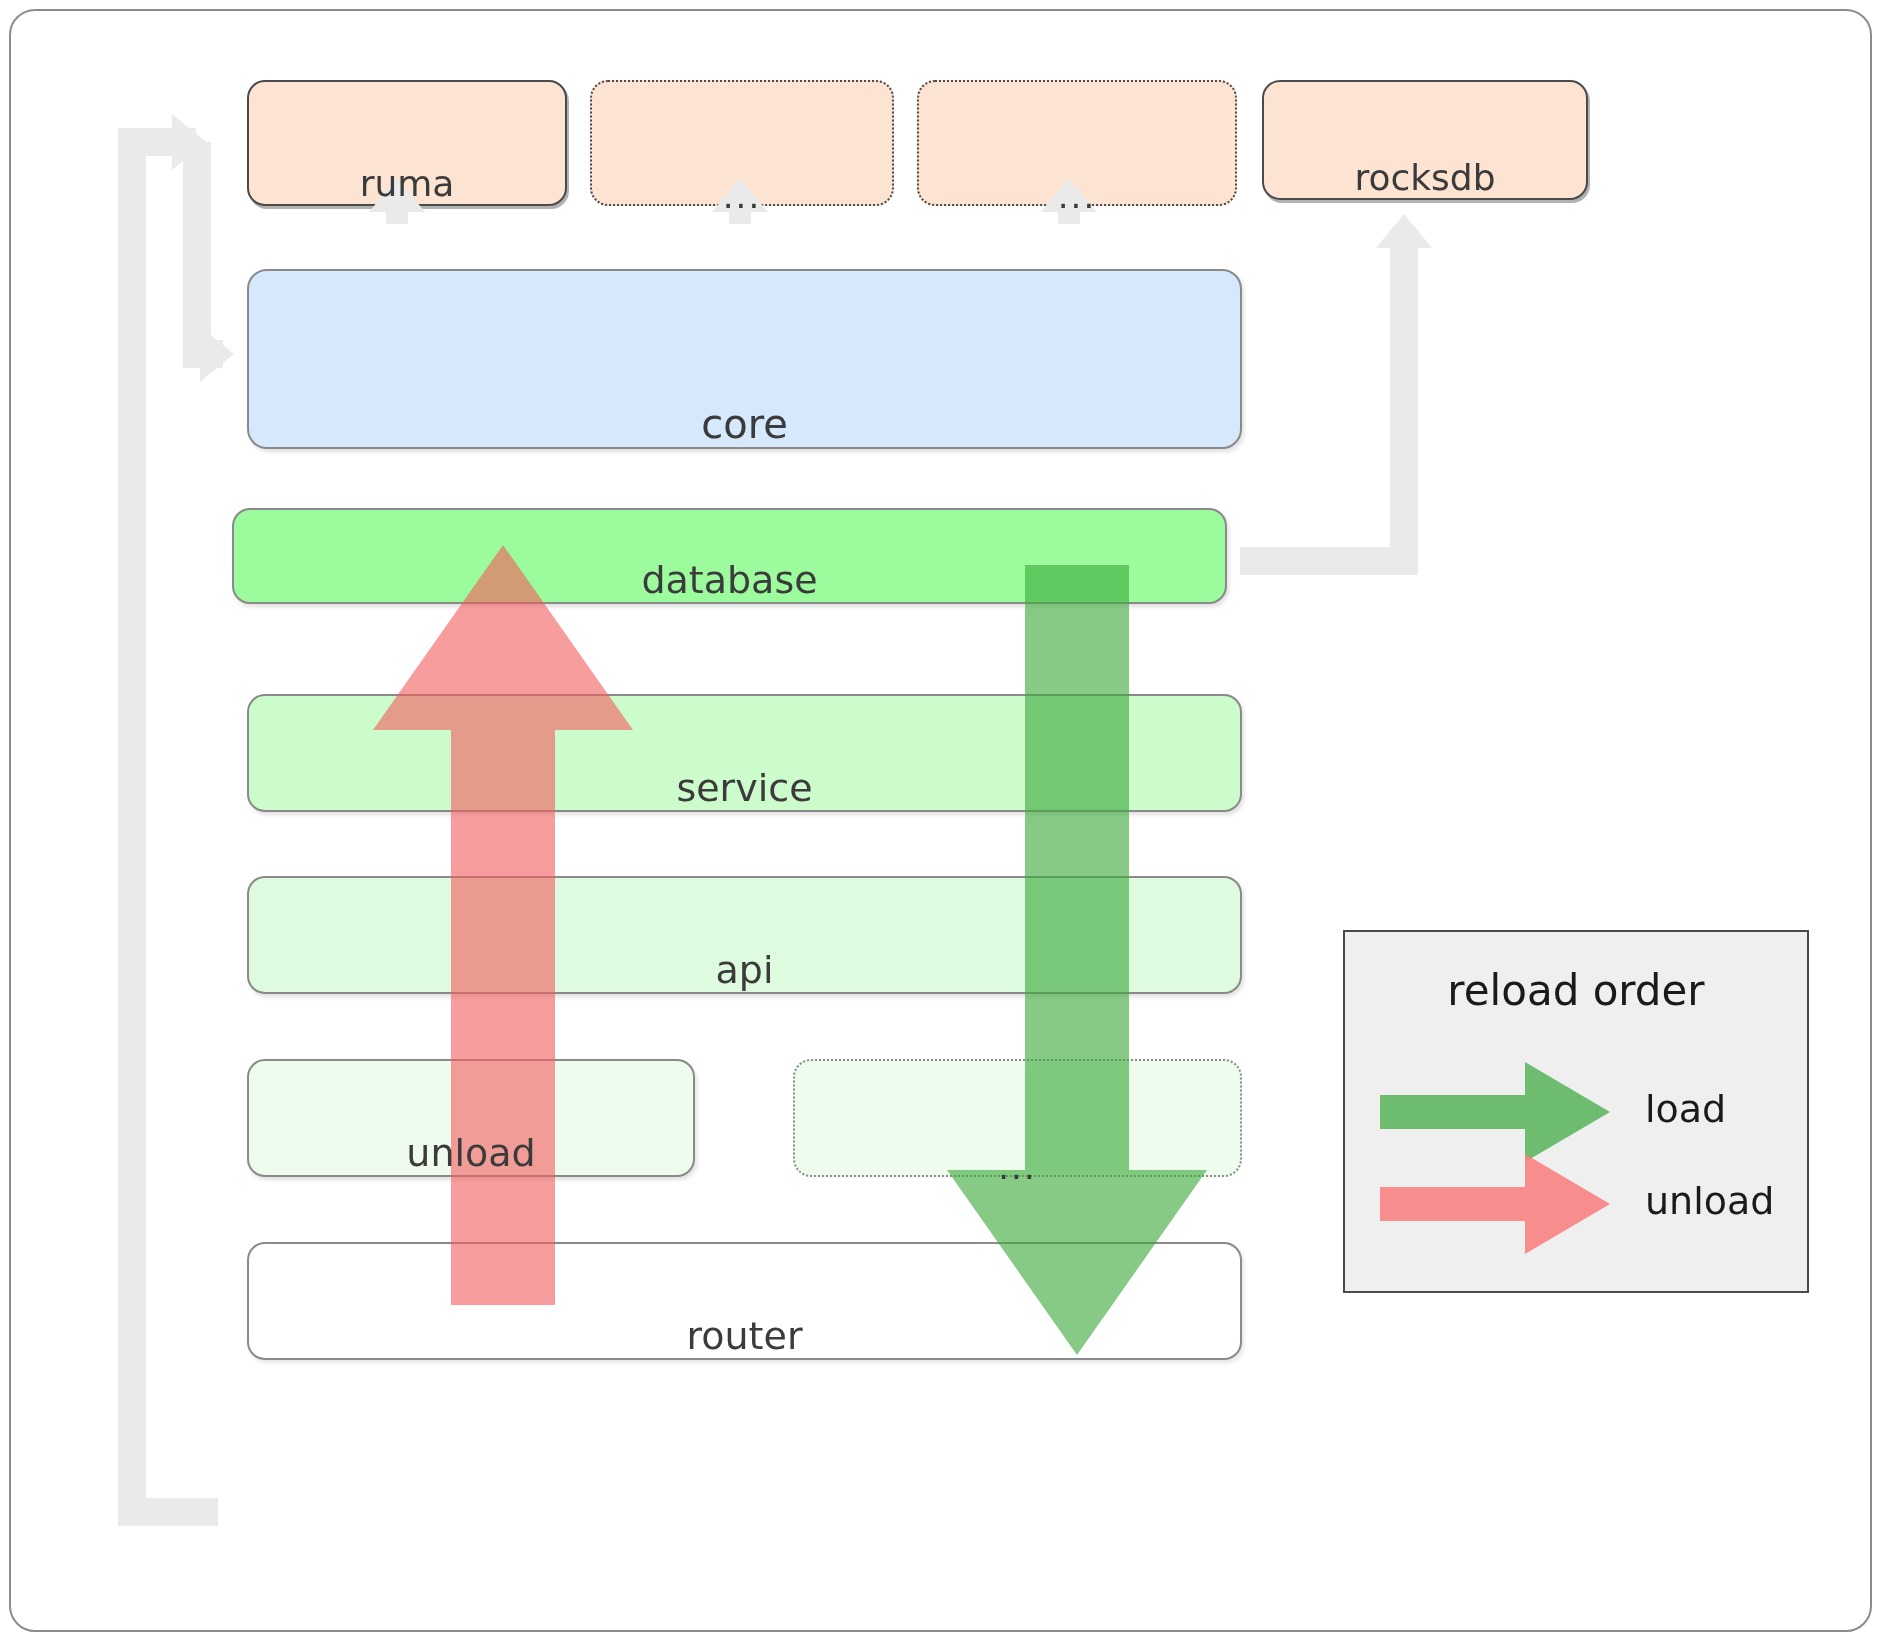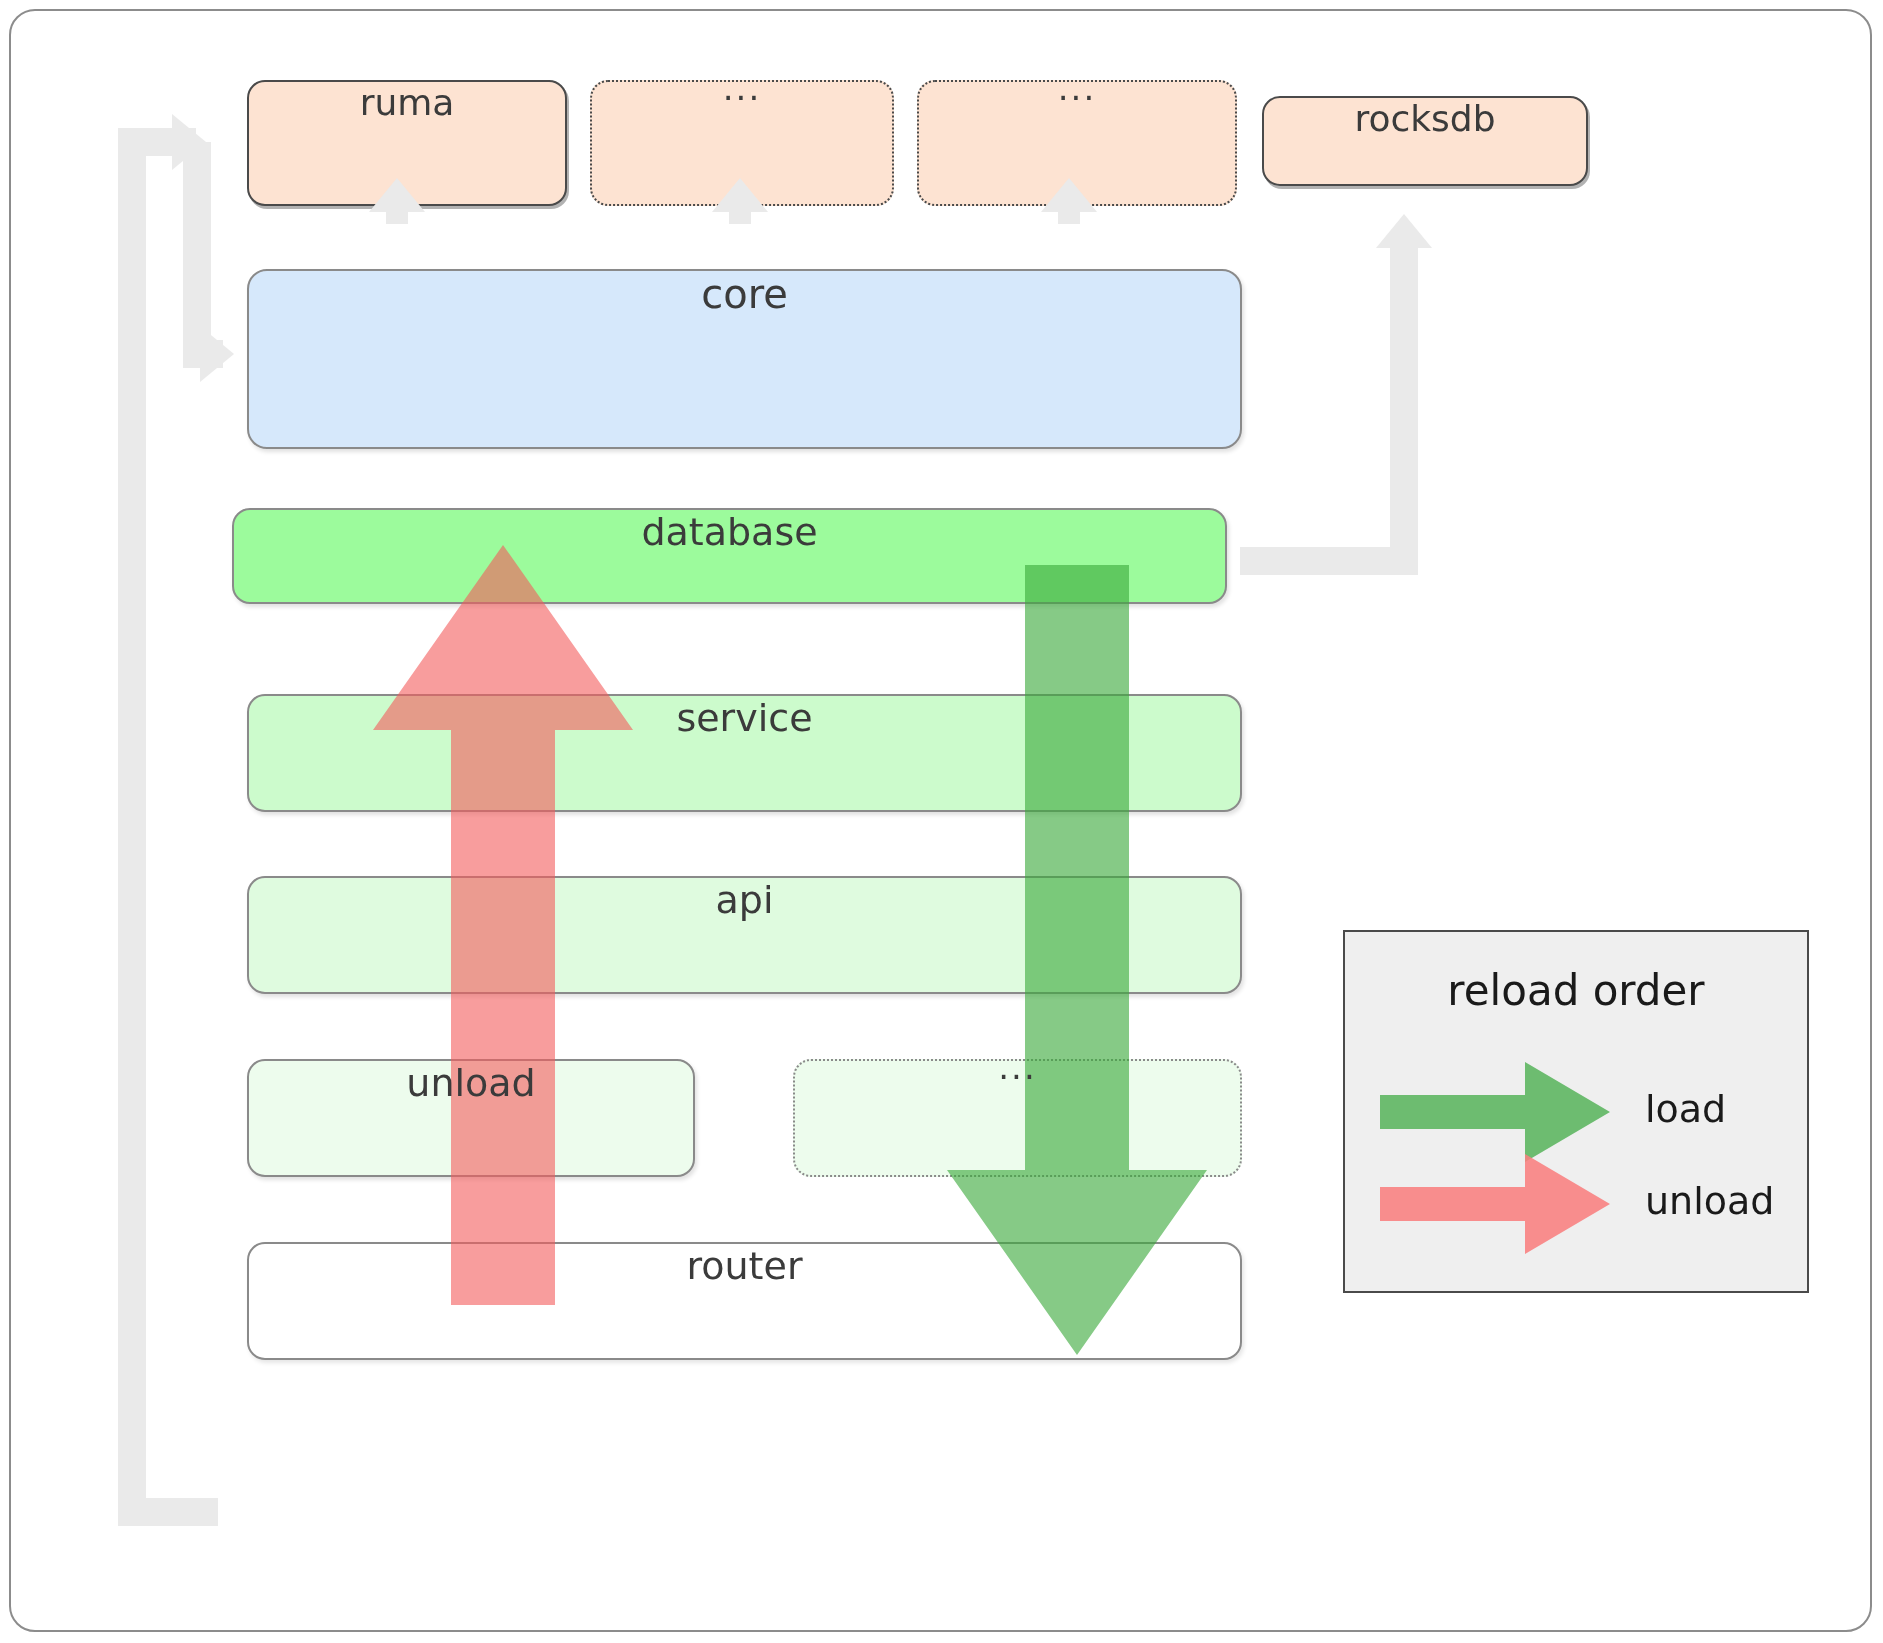--- a/index.html
+++ b/index.html
@@ -6,21 +6,21 @@
   body{font-family:"DejaVu Sans","Liberation Sans",sans-serif;}
   #stage{
     position:relative;width:1883px;height:1643px;background:#ffffff;overflow:hidden;
   }
   .frame{
     position:absolute;left:9px;top:9px;width:1863px;height:1623px;
     border:2px solid #8c8c8c;border-radius:26px;background:#ffffff;box-sizing:border-box;
   }
   
   .node{
-    position:absolute;box-sizing:border-box;display:flex;align-items:flex-start;justify-content:center;
+    position:absolute;box-sizing:border-box;display:flex;align-items:flex-end;justify-content:center;
     border-radius:16px;color:#3b3b3b;
   }
   .node .lbl{position:relative;z-index:3;white-space:nowrap;}
 
   .dep{
     border:2px solid #4a4a4a;background:#FDE3D2;font-size:36px;border-radius:18px;
     box-shadow:2px 3px 0 rgba(0,0,0,.30);
   }
   .dep.dotted{border:2px dotted #4a4a4a;box-shadow:none;}
 
@@ -108,21 +108,21 @@
   </div>
 
   <div class="node dep dotted" style="left:590px;top:80px;width:304px;height:126px;">
     <span class="lbl dots">...</span>
   </div>
 
   <div class="node dep dotted" style="left:917px;top:80px;width:320px;height:126px;">
     <span class="lbl dots">...</span>
   </div>
 
-  <div class="node dep" style="left:1262px;top:80px;width:326px;height:90px;margin-top:16px;">
+  <div class="node dep" style="left:1262px;top:80px;width:326px;height:120px;">
     <span class="lbl">rocksdb</span>
   </div>
 
   <div class="node core-box" style="left:247px;top:269px;width:995px;height:180px;">
     <span class="lbl">core</span>
   </div>
 
   <div class="node db-box" style="left:232px;top:508px;width:995px;height:96px;">
     <span class="lbl">database</span>
   </div>

